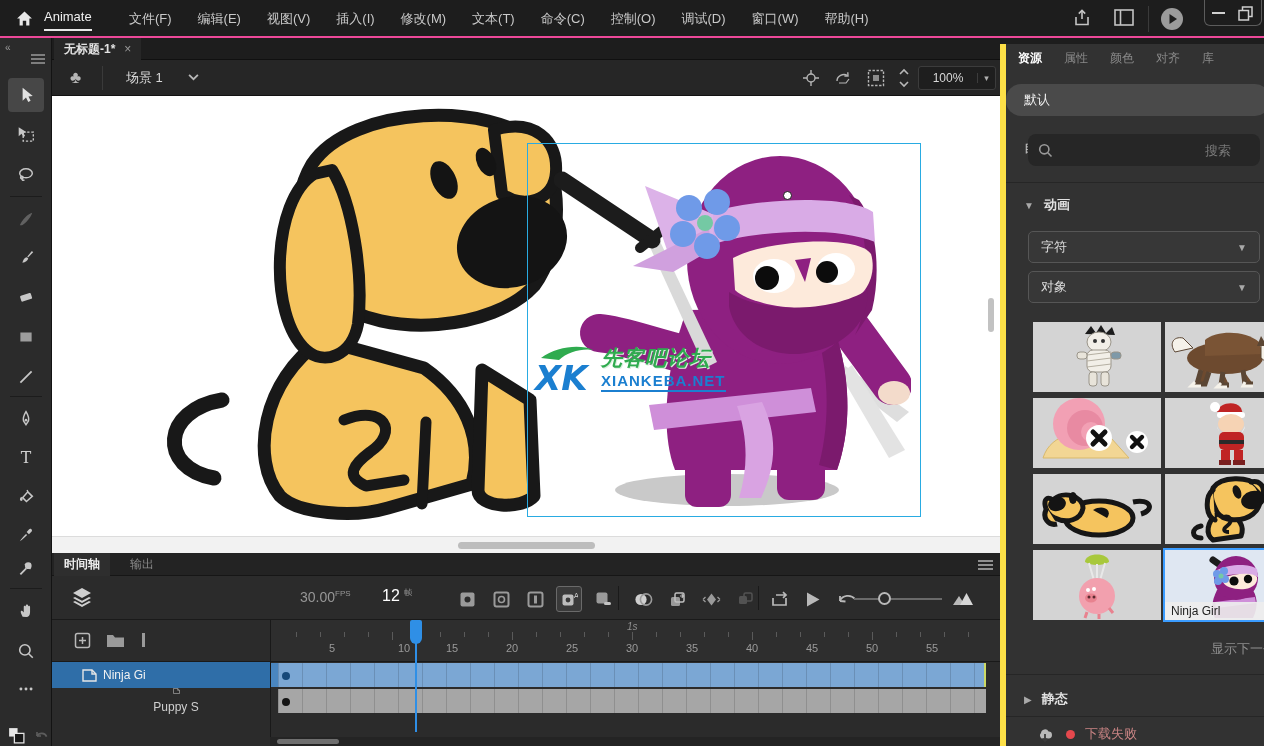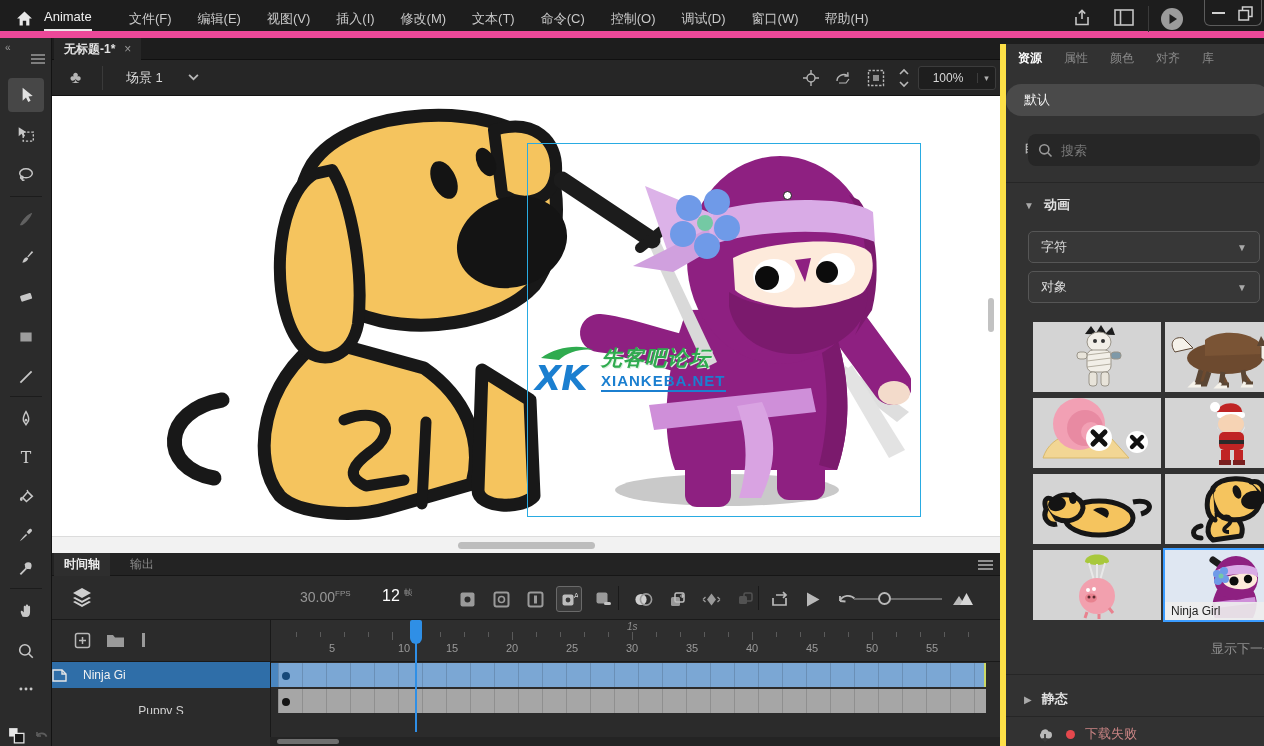--- a/index.html
+++ b/index.html
@@ -2,21 +2,21 @@
 <html><head>
 <meta charset="utf-8">
 <style>
   * { margin:0; padding:0; box-sizing:border-box; }
   html,body { width:1264px; height:746px; background:#1d1d1d; overflow:hidden;
     font-family:"Liberation Sans","DejaVu Sans",sans-serif; }
   #app { position:relative; width:1264px; height:746px; background:#1d1d1d; color:#cfcfcf; }
   .abs { position:absolute; }
 
   
-  .top-bar { left:0; top:0; width:1264px; height:38px; background:#1d1d1d; border-bottom:7px solid #ec4899;padding-left:42px; }
+  .top-bar { left:0; top:0; width:1264px; height:38px; background:#1d1d1d; border-bottom:2px solid #ec4899;padding-left:42px; }
   .product { position:absolute; left:44px; top:9px; font-size:13px; color:#f0f0f0; padding-bottom:5px; border-bottom:2px solid #e8e8e8; }
   .menu-bar { position:absolute; left:116px; top:0; height:38px; display:flex; align-items:center; }
   .menu-item { font-size:13px; color:#c9c9c9; padding:0 13px; line-height:38px; cursor:default; }
 
   
   .rail { left:0; top:38px; width:52px; height:708px; background:#2b2b2b; border-right:1px solid #131313; }
   .tool { position:absolute; left:8px; width:36px; height:34px; display:flex; align-items:center; justify-content:center; border-radius:4px; }
   .tool.active { background:#474747; }
   .tool.dim { opacity:.35; }
   .rail-div { position:absolute; left:10px; width:32px; height:1px; background:#1c1c1c; }
@@ -52,21 +52,21 @@
   .tl-controls { position:absolute; left:0; top:23px; width:948px; height:44px; border-bottom:1px solid #1a1a1a; }
   .fps { position:absolute; left:248px; top:13px; font-size:14px; color:#969696; }
   .fps sup, .cur sup { font-size:8px; color:#969696; }
   .cur { position:absolute; left:330px; top:11px; font-size:16px; color:#ffffff; }
   .tbtn { position:absolute; top:10px; width:26px; height:26px; display:flex; align-items:center; justify-content:center; border-radius:3px; }
   .tbtn.boxed { border:1px solid #6a6a6a; background:#3a3a3a; }
   .tsep { position:absolute; top:10px; width:1px; height:24px; background:#1a1a1a; }
 
   .tl-layers { position:absolute; left:0; top:67px; width:218px; height:126px; }
   .lay-head { position:absolute; left:0; top:0; width:218px; height:42px; border-bottom:1px solid #1a1a1a; }
-  .lay-row { position:absolute; left:0; width:218px; height:26px; display:flex; align-items:center; gap:16px; font-size:12px; color:#cfcfcf; white-space:nowrap; overflow:hidden; }
+  .lay-row { position:absolute; left:0; width:218px; height:26px; display:flex; align-items:center; gap:6px; padding-left:30px; font-size:12px; color:#cfcfcf; white-space:nowrap; overflow:hidden; }
   .lay-row.selected { background:#2f6ea8; color:#f2f2f2; }
   .tl-frames { position:absolute; left:218px; top:67px; width:730px; height:126px; border-left:1px solid #191919; }
   .ruler { position:absolute; left:0; top:0; width:730px; height:42px; border-bottom:1px solid #191919; background:#2e2e2e; }
   .ruler-num { position:absolute; top:22px; width:28px; text-align:center; font-size:11px; color:#9a9a9a; }
   .tick { position:absolute; background:#5a5a5a; width:1px; }
   .sec-mark { position:absolute; top:1px; font-size:10px; font-style:italic; color:#8f8f8f; }
   .frame-row { position:absolute; left:7px; height:24px;
     background-image:repeating-linear-gradient(90deg, rgba(0,0,0,.14) 0 1px, transparent 1px 24px); }
   .kf-dot { position:absolute; width:8px; height:8px; border-radius:50%; top:9px; left:4px; }
   .playhead-line { position:absolute; top:0; width:2px; height:112px; background:#2f8fe6; z-index:5; }
@@ -76,21 +76,21 @@
 
   
   .panel { left:1000px; top:44px; width:264px; height:702px; background:#323232; border-left:6px solid #fde047; overflow:hidden; }
   .p-tabs { position:absolute; left:12px; top:6px; display:flex; gap:22px; font-size:12px; }
   .p-tab { color:#8a8a8a; }
   .p-tab.active { color:#ffffff; font-weight:bold; }
   .p-modes { position:absolute; left:0; top:40px; width:264px; display:flex; justify-content:center; gap:16px;flex-direction:column; }
   .mode { font-size:13px; padding:7px 18px; border-radius:15px; color:#cccccc; }
   .mode.active { background:#4a4a4a; color:#efefef; }
   .search { position:absolute; left:22px; top:90px; width:232px; height:32px; background:#262626; border-radius:8px; display:flex; align-items:center; padding:0 10px; gap:8px; }
-  .search input { background:transparent; border:none; outline:none; color:#cfcfcf; font-size:13px; width:170px; font-family:inherit; }
+  .search input { background:transparent; border:none; outline:none; color:#cfcfcf; font-size:13px; width:170px; font-family:inherit;text-align:right; }
   .search input::placeholder { color:#7a7a7a; }
   .p-div { position:absolute; left:0; width:264px; height:1px; background:#262626; }
   .sec-head { position:absolute; left:18px; display:flex; align-items:center; gap:10px; font-size:13px; color:#e2e2e2; font-weight:bold; }
   .chev { color:#a9a9a9; font-size:10px; }
   .filter { position:absolute; left:22px; width:232px; height:32px; border:1px solid #565656; border-radius:5px; background:#373737; display:flex; align-items:center; justify-content:space-between; padding:0 12px; font-size:13px; color:#dddddd; }
   .grid { position:absolute; left:27px; top:278px; width:237px; height:344px; }
   .cell { position:absolute; width:128px; height:70px; background:#d4d4d4; overflow:hidden; }
   .cell.selected { outline:2px solid #3b9cff; background:#dfe7f2; }
   .cell-label { position:absolute; left:0; bottom:0; width:100%; background:rgba(238,238,238,.92); color:#222; font-size:12px; padding:2px 6px; }
   .show-next { position:absolute; top:596px; right:-12px; font-size:13px; color:#8f8f8f; white-space:nowrap; }

